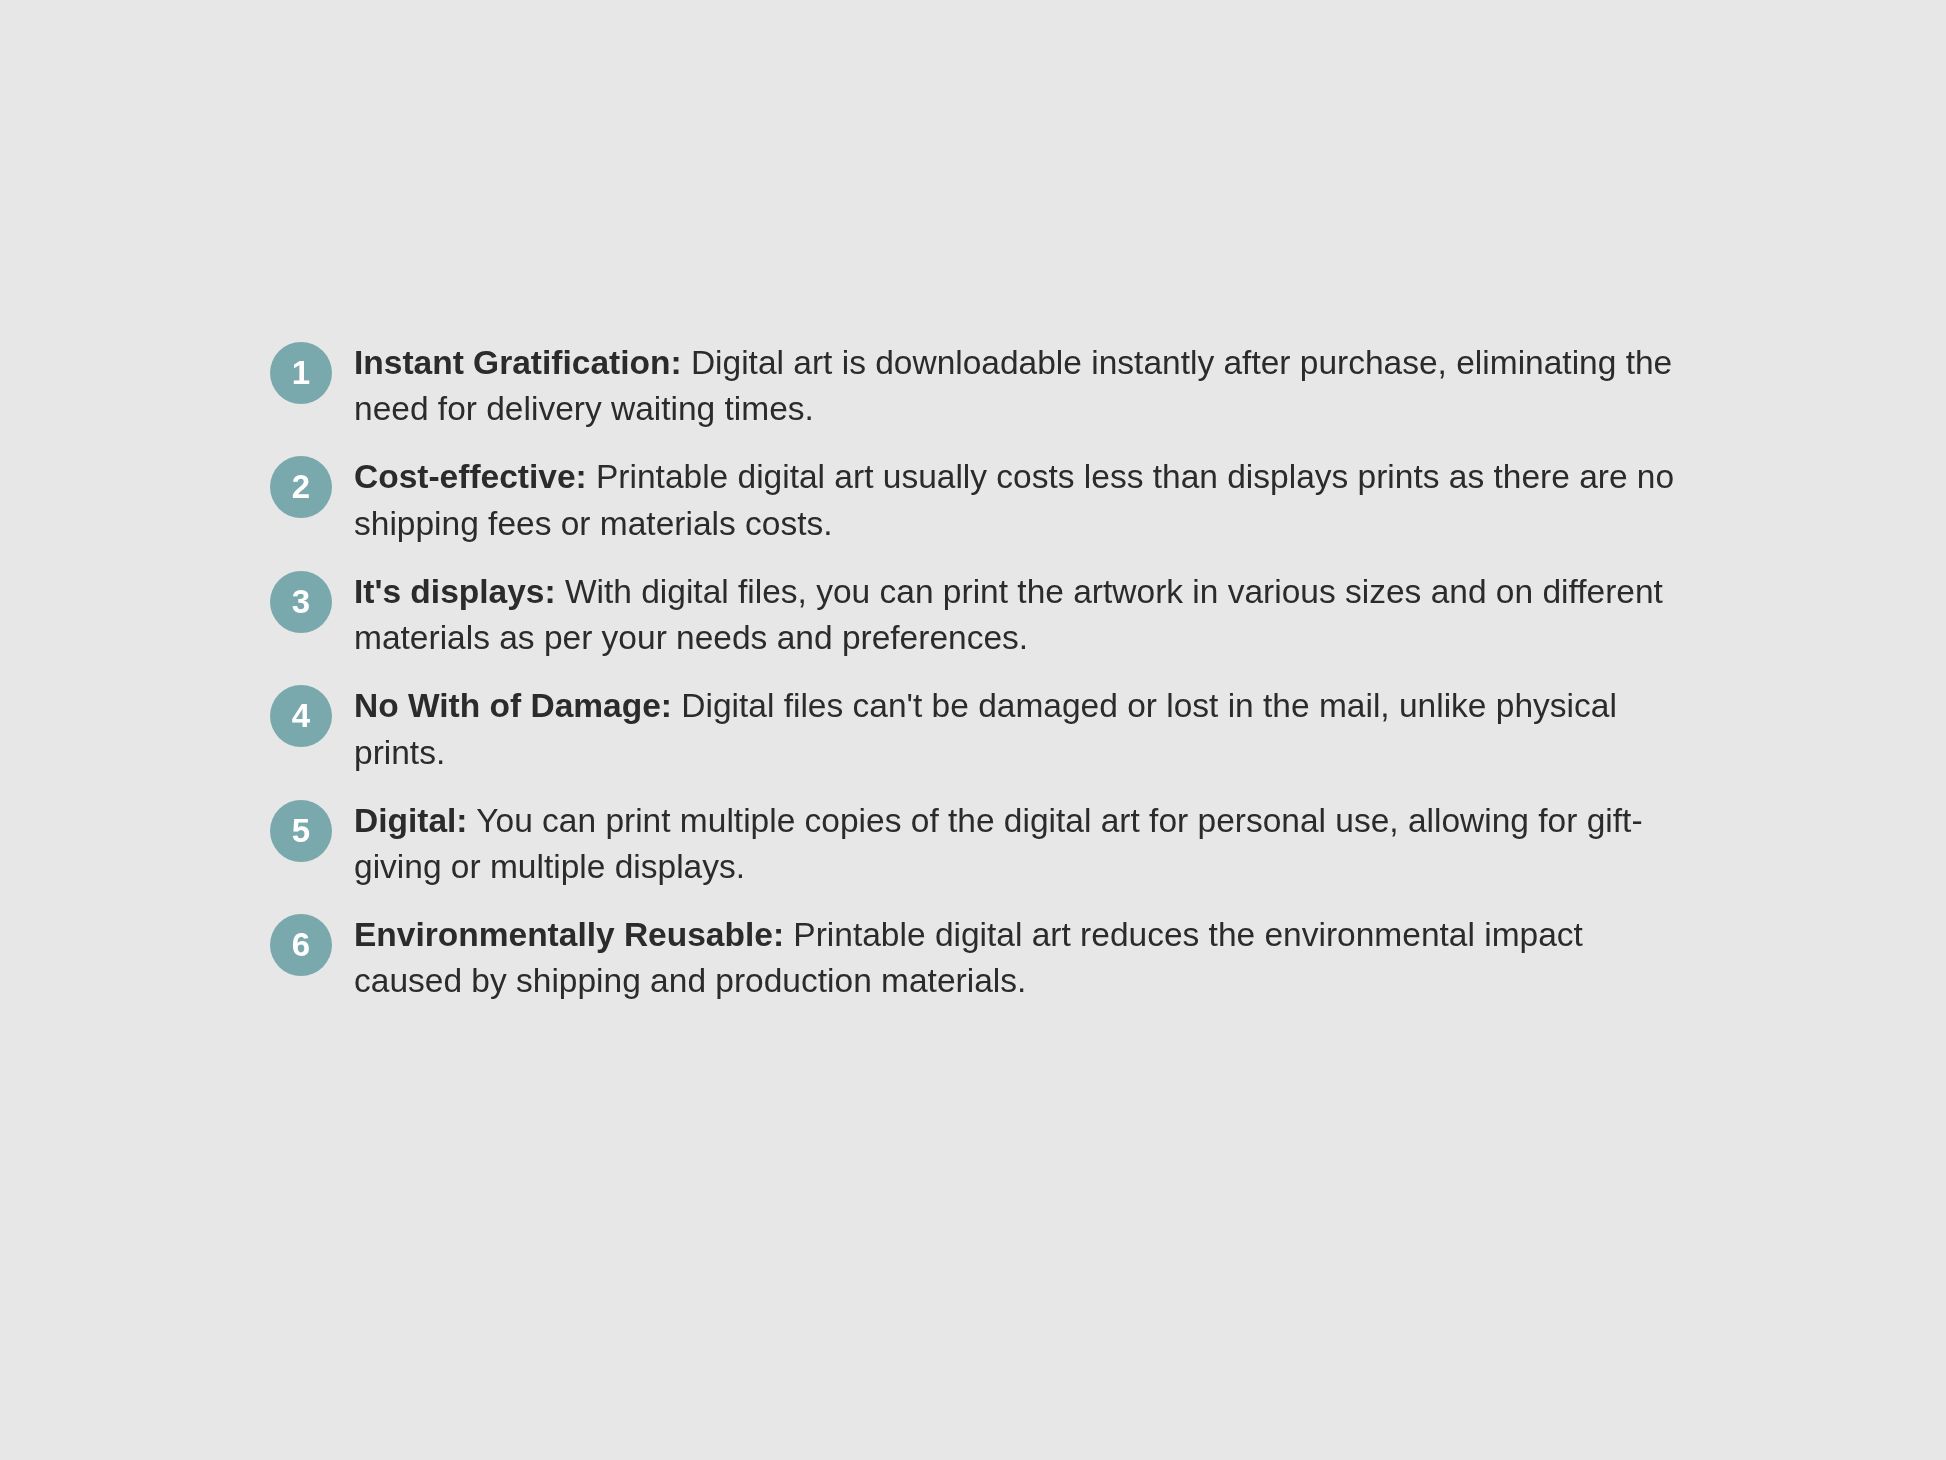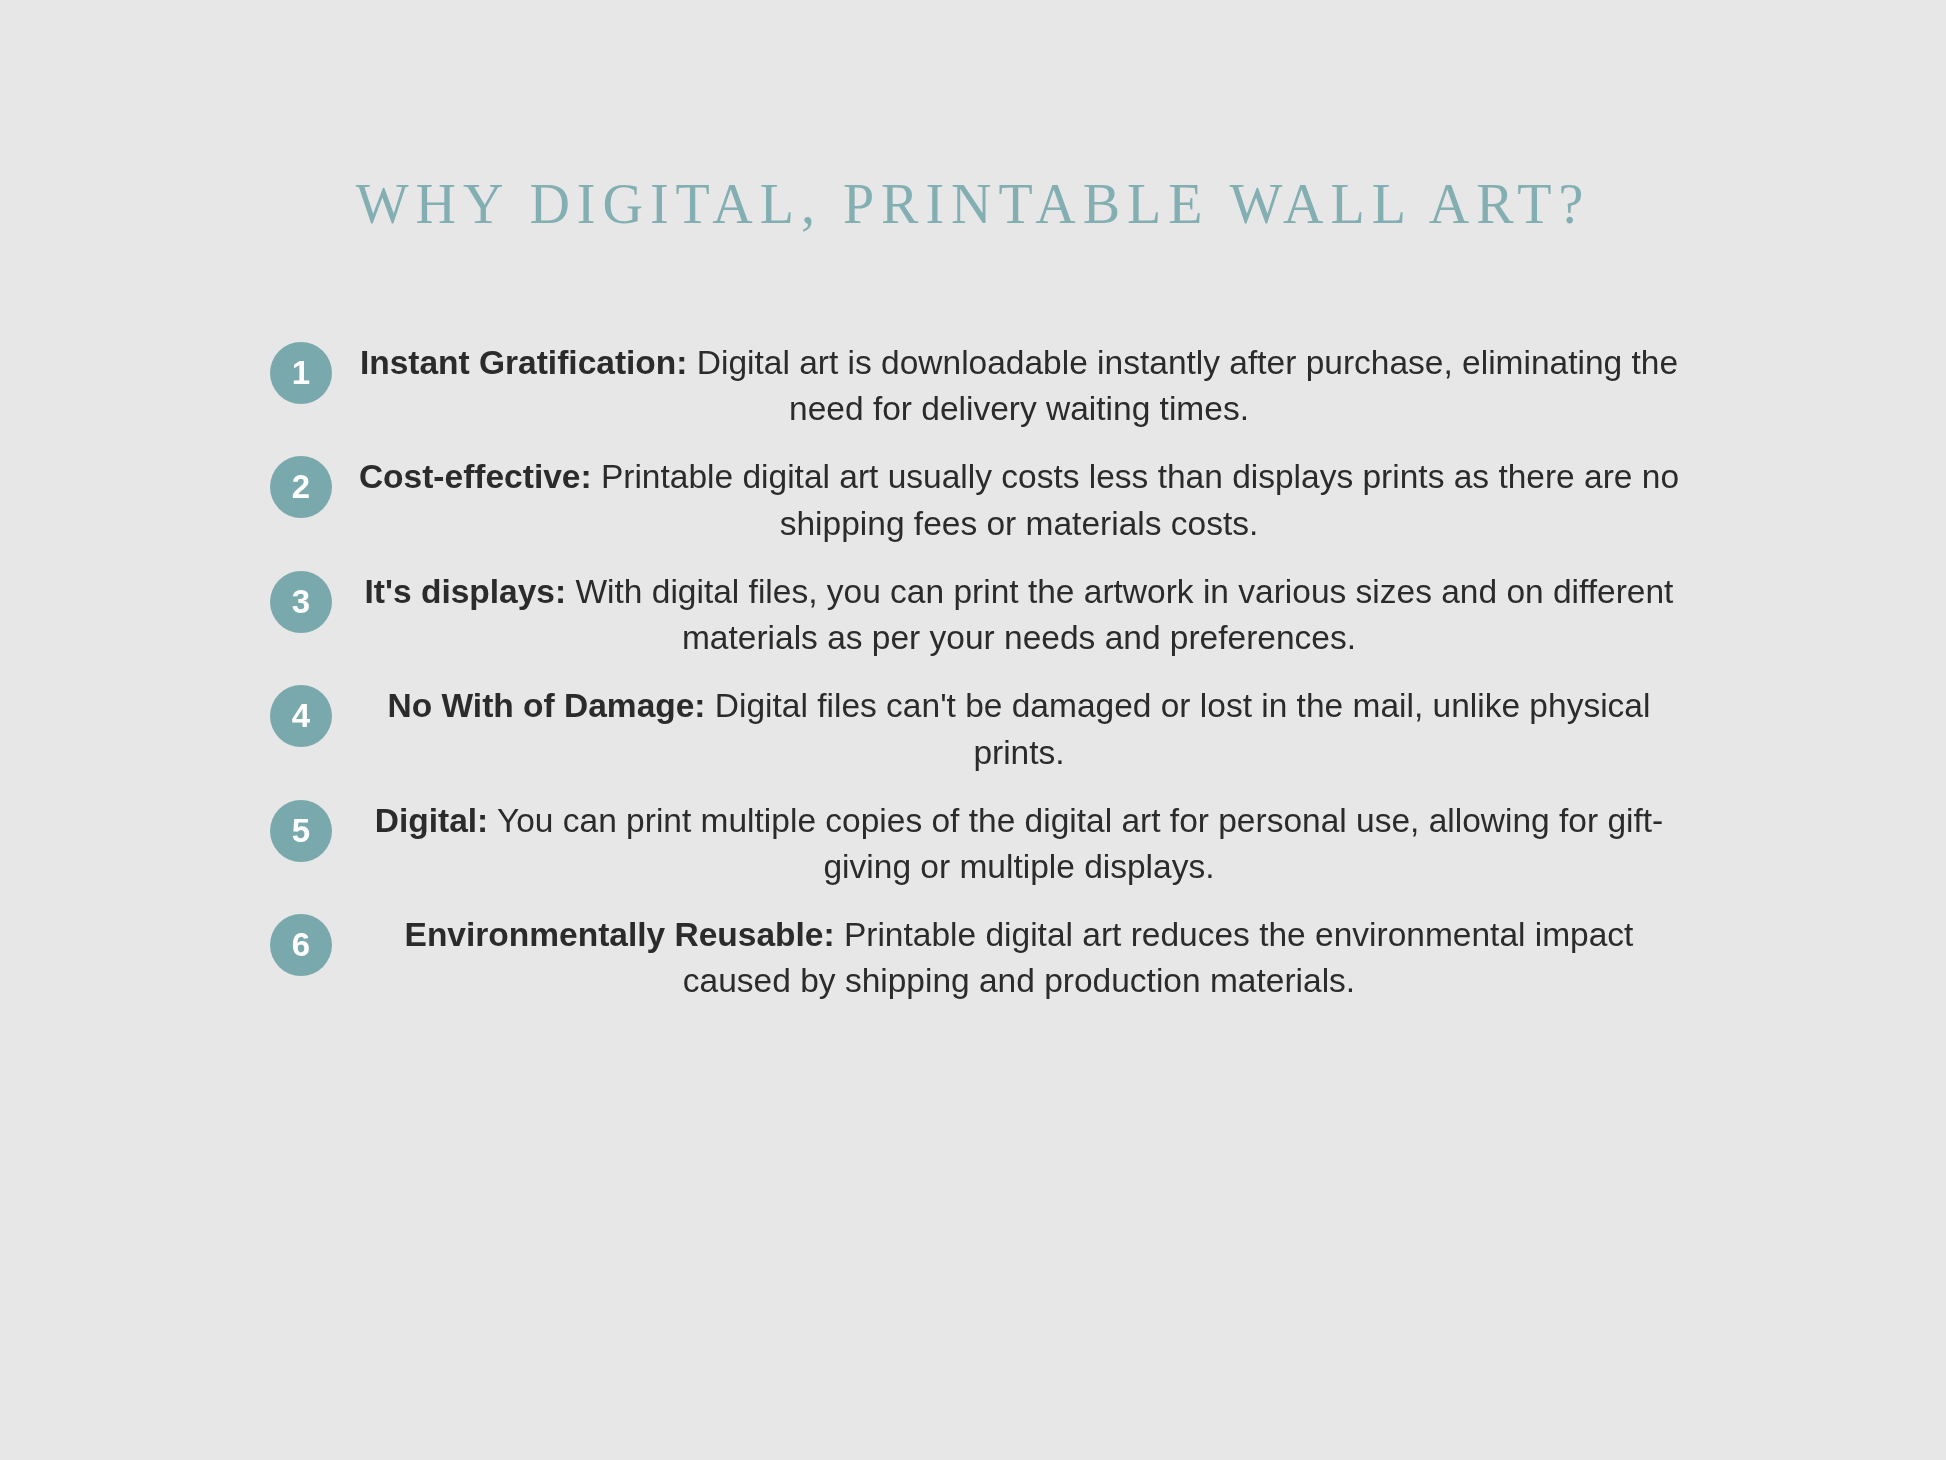--- a/index.html
+++ b/index.html
@@ -58,32 +58,30 @@
     justify-content: center;
     margin-top: 2px;
   }
   .text {
     margin-left: 22px;
     font-size: 33.5px;
     line-height: 1.38;
     color: #2b2b2b;
     font-weight: 400;
     max-width: 1330px;
-    text-align: center;
   }
   .text .lead {
     font-weight: 700;
   }
 </style>
 </head>
 <body>
 
 <div class="page">
 
-  <div class="title">WHY DIGITAL, PRINTABLE WALL ART?</div>
 
   <div class="list">
 
     <div class="item">
       <div class="badge">1</div>
       <div class="text">
         <span class="lead">Instant Gratification:</span><span> Digital art is downloadable instantly after purchase, eliminating the need for delivery waiting times.</span>
       </div>
     </div>
 

